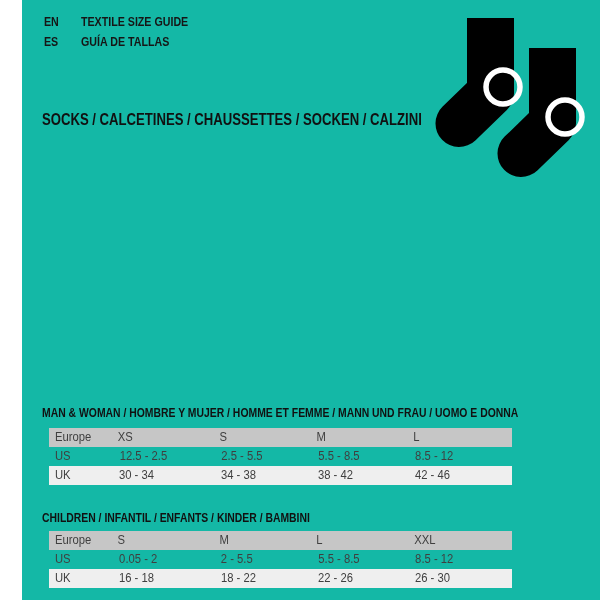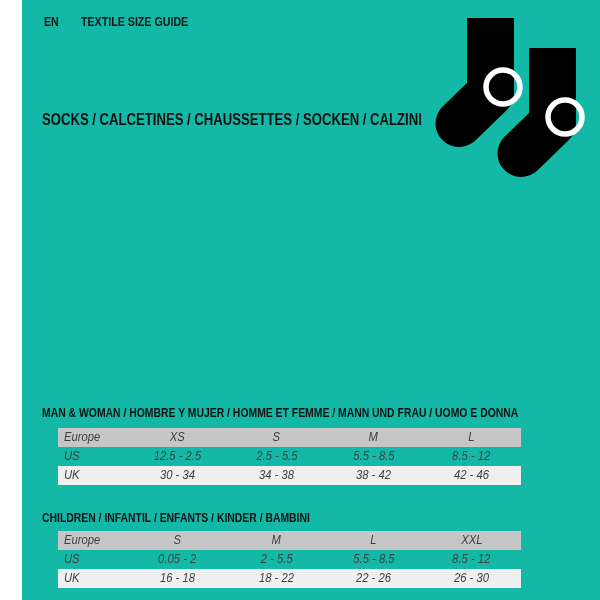--- a/index.html
+++ b/index.html
@@ -14,44 +14,48 @@
   .lang-block { position:absolute; left:22px; top:12px; }
   .lang-row { display:flex; height:20px; line-height:20px; font-weight:bold; font-size:13px; color:#161616; }
   .lang-code { width:37px; }
   .product-line { position:absolute; left:20px; top:109px; font-weight:bold; font-size:16px; color:#111; line-height:22px; }
 
   
   .socks-svg { position:absolute; left:402px; top:8px; }
 
   
   .tbl-title { position:absolute; left:20px; font-weight:bold; font-size:13px; line-height:15px; color:var(--title-text,#111); }
-  .tbl-wrap { position:absolute; left:36px;font-style:italic; }
+  .tbl-wrap { position:absolute; left:27px; }
   table.size-table {
     border-collapse:collapse; table-layout:fixed; width:463px;
     font-size:12.5px; color:var(--table-text,#3f3f3f);
   }
   table.size-table th, table.size-table td {
-    height:19px; line-height:19px; padding:0; text-align:center;
+    height:19px; line-height:19px; padding:0; text-align:left;
     font-weight:normal; overflow:hidden;
   }
   table.size-table th { background:var(--header-bg,#c6c6c6); }
   table.size-table .first { text-align:left; padding-left:6px; }
   table.size-table tr.alt { background:var(--alt-row-bg,#efefef); }
   .cellx { display:inline-block; transform:scaleX(0.9); white-space:nowrap; }
   .cellx.lft { transform-origin:0 50%; }
 </style>
 </head>
 <body>
 
 <div class="page">
 
   <div class="lang-block">
     <div class="lang-row">
       <span class="lang-code cond">EN</span>
       <span class="cond">TEXTILE SIZE GUIDE</span>
+    </div>
+    <div class="lang-row">
+      <span class="lang-code cond">ES</span>
+      <span class="cond">GUÍA DE TALLAS</span>
     </div>
   </div>
 
   <div class="product-line">
     <span class="cond">SOCKS / CALCETINES / CHAUSSETTES / SOCKEN / CALZINI</span>
   </div>
 
   <svg class="socks-svg" width="170" height="178" viewBox="0 0 170 178" aria-hidden="true">
     <g>
       <line x1="66.5" y1="10" x2="66.5" y2="85" stroke="#000" stroke-width="47"></line>

